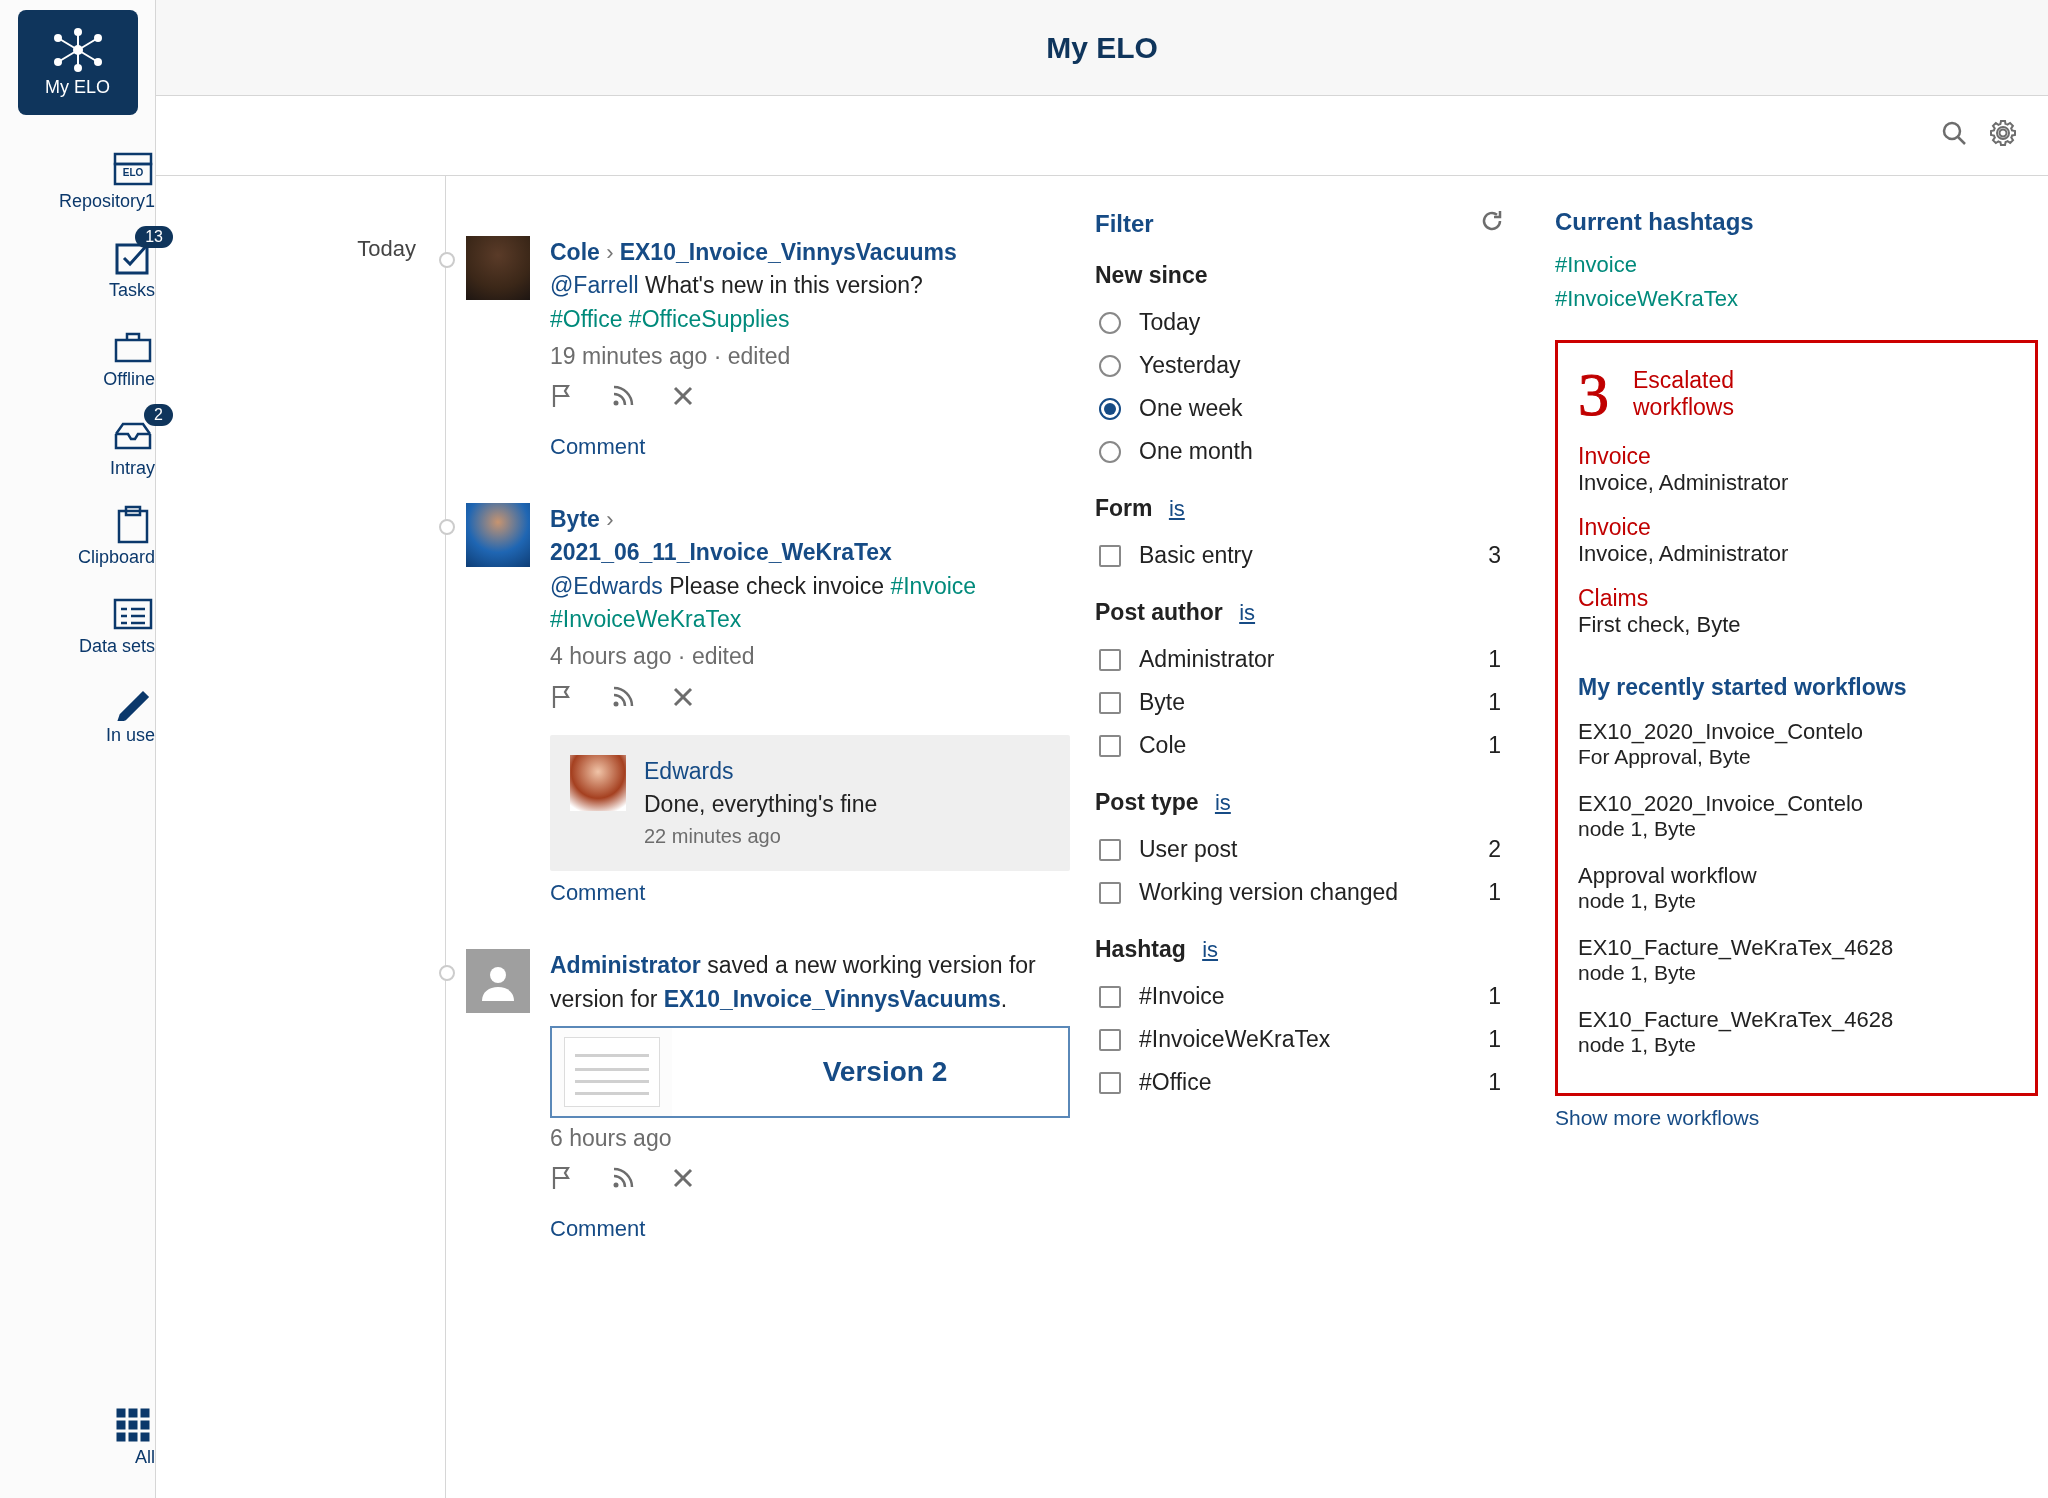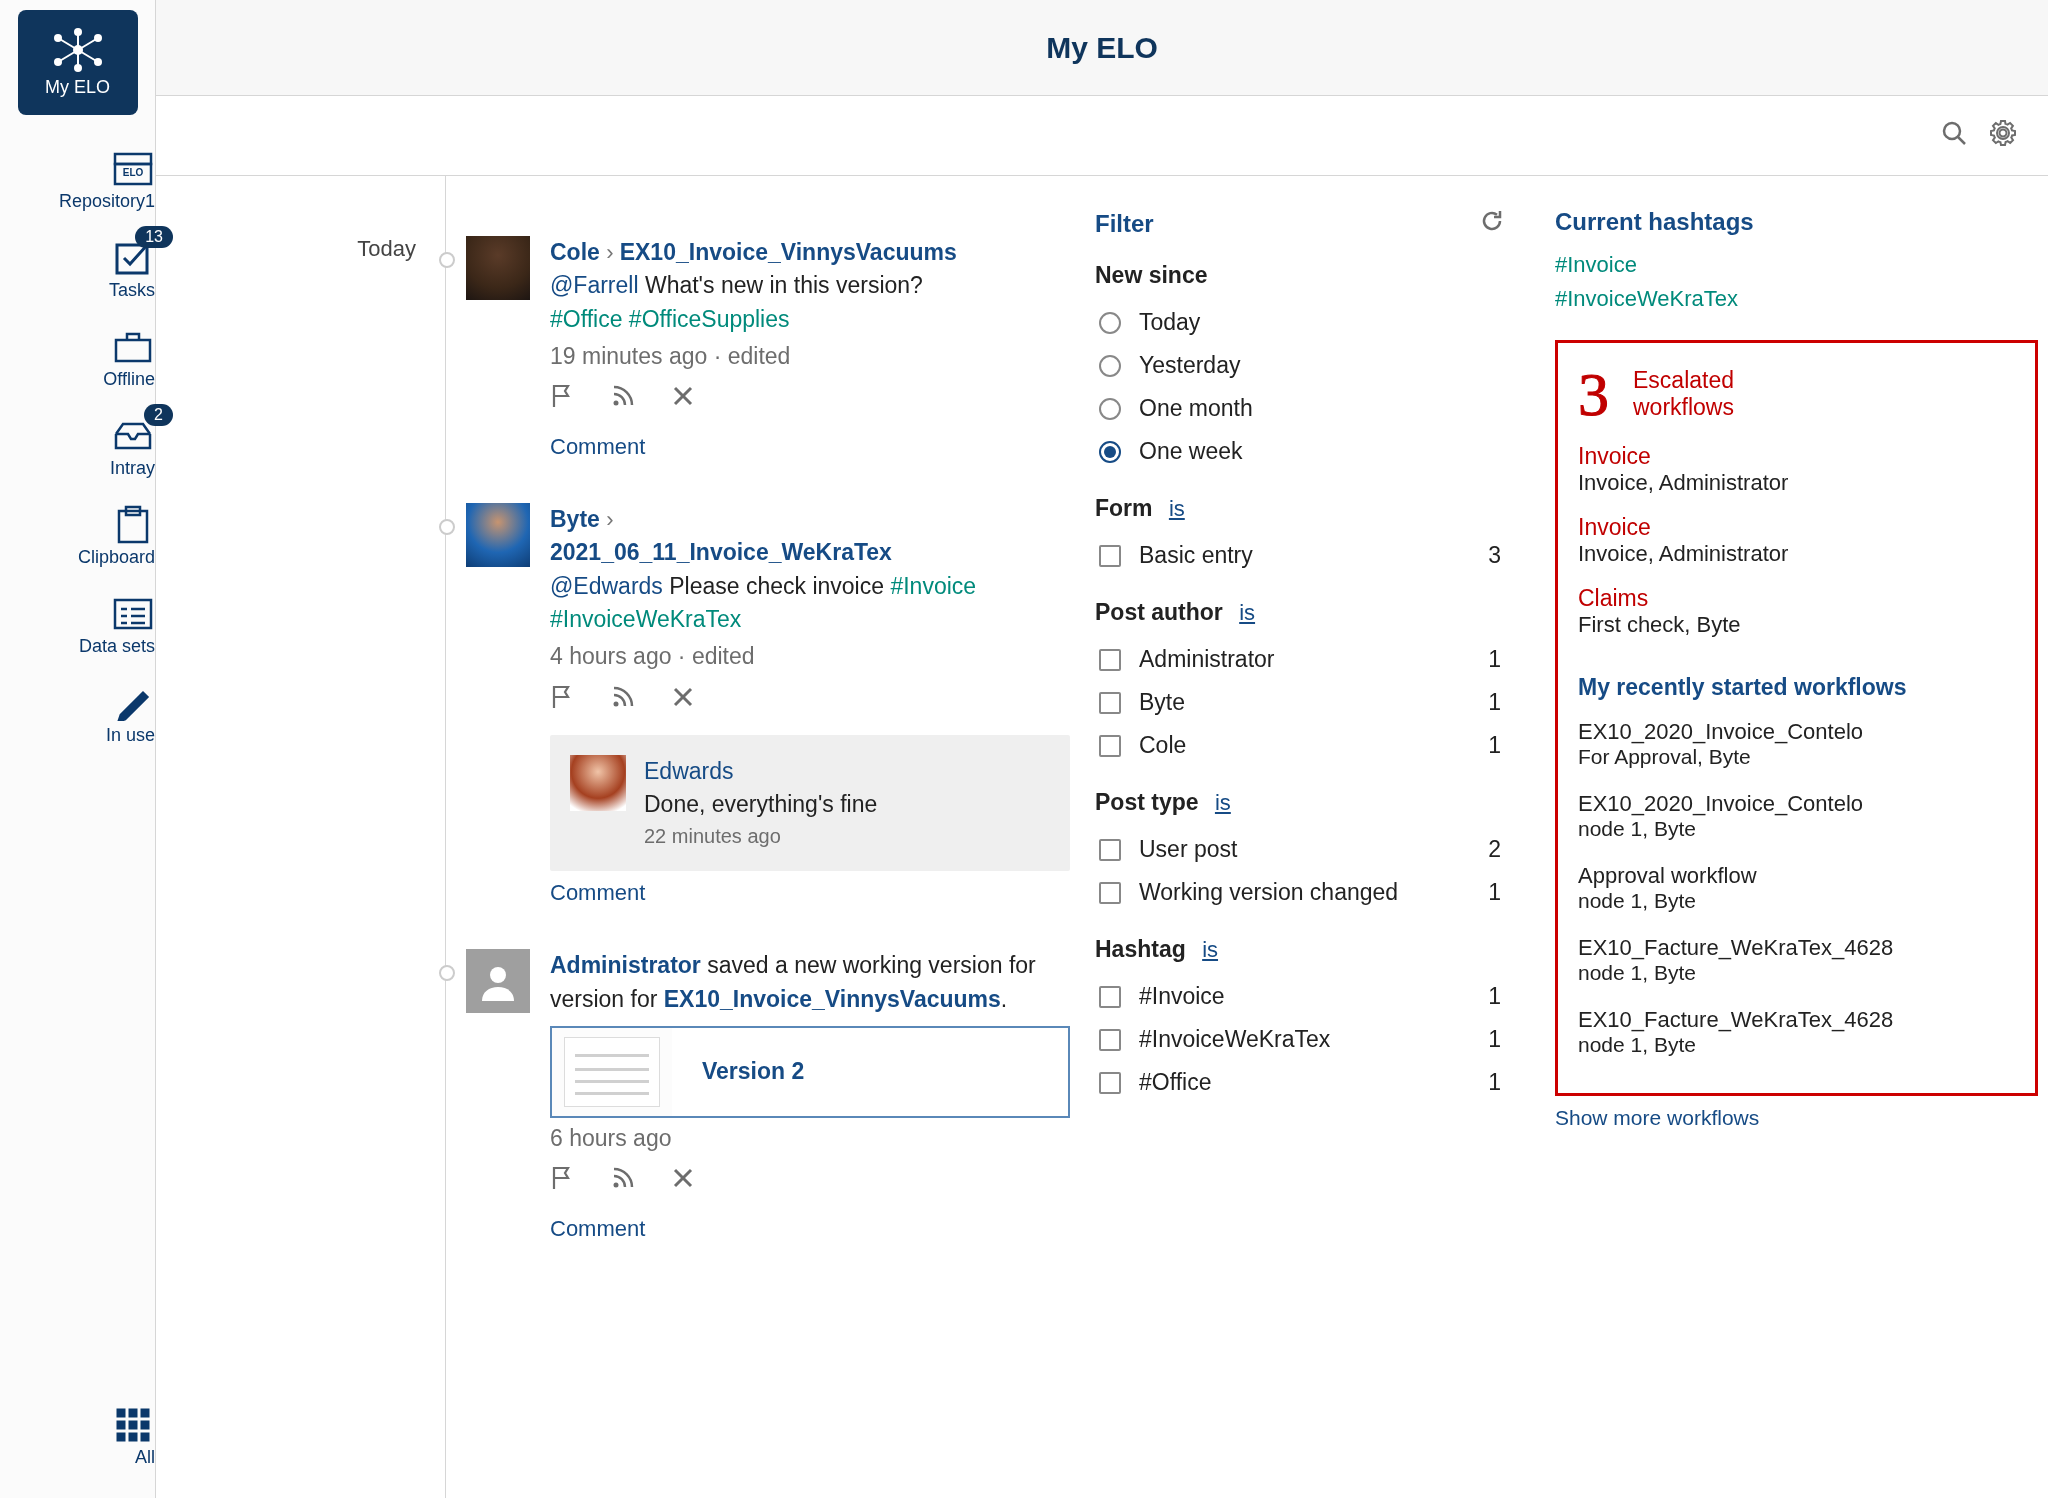--- a/index.html
+++ b/index.html
@@ -145,21 +145,21 @@
   .reply .rname { color: var(--link-blue); font-weight: 400; }
   .reply .rtext { color: #222; }
   .reply .rtime { color: var(--muted); font-size: 20px; }
 
   .version-card {
     border: 2px solid #5a88b8;
     display: flex; align-items: center;
     margin-top: 10px; width: 520px; height: 92px;
   }
   .version-thumb { width: 120px; height: 100%; background: #fcfcfc; border-right: 0; display: flex; align-items: center; justify-content: center; }
-  .version-label { flex: 1; text-align: left; padding-left: 30px; color: var(--link-blue); font-weight: 600; font-size: 23px; }
+  .version-label { flex: 1; text-align: center; padding-left: 30px; color: var(--link-blue); font-weight: 600; font-size: 28px; }
 
   
   .col-filter {
     flex: 0 0 440px;
     padding: 32px 20px 0 10px;
   }
   .filter-header {
     display: flex; justify-content: space-between; align-items: center;
     color: var(--link-blue); font-weight: 600; font-size: 24px;
     margin-bottom: 20px;
@@ -515,26 +515,26 @@
       <div class="filter-group-title">New since</div>
       <div class="opt-row">
           <span class="radio"></span>
           <span>Today</span>
         </div>
       <div class="opt-row">
           <span class="radio"></span>
           <span>Yesterday</span>
         </div>
       <div class="opt-row">
+          <span class="radio checked"></span>
+          <span>One week</span>
+        </div>
+      <div class="opt-row">
           <span class="radio"></span>
           <span>One month</span>
-        </div>
-      <div class="opt-row">
-          <span class="radio checked"></span>
-          <span>One week</span>
         </div>
 
       <div class="filter-group-title">
         <span>Form</span>
         <span class="is-link">is</span>
       </div>
       <div class="chk-row">
           <span class="chk"></span>
           <span>Basic entry</span>
           <span class="count">3</span>

